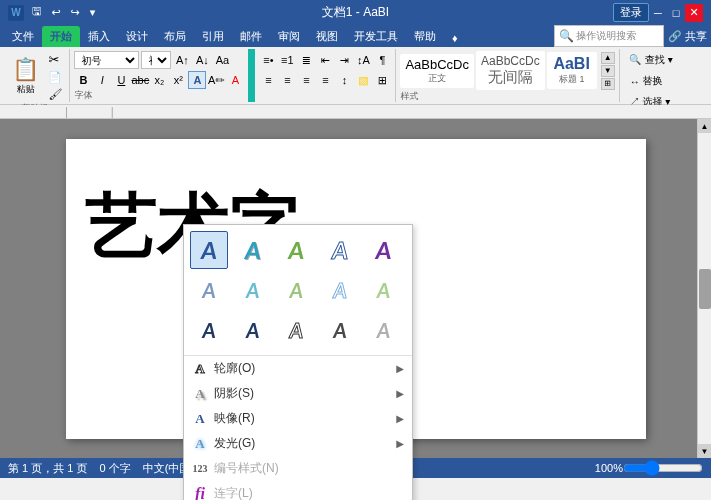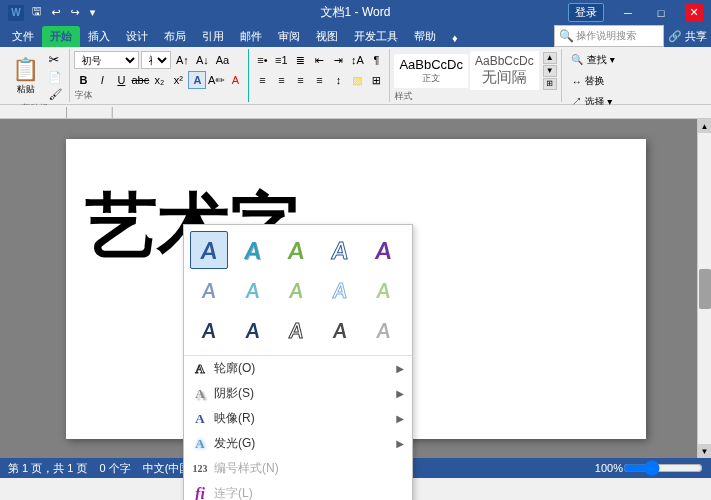--- a/index.html
+++ b/index.html
@@ -10,21 +10,21 @@
       background: #2b579a;
       height: 25px;
       display: flex;
       align-items: center;
       justify-content: space-between;
       color: white;
       padding: 0 8px;
     }
     .title-bar-left { display: flex; align-items: center; gap: 6px; }
     .title-bar-center { font-size: 12px; position: absolute; left: 50%; transform: translateX(-50%); }
-    .title-bar-right { display: flex; align-items: center; gap: 15px; margin-left: auto; }
+    .title-bar-right { display: flex; align-items: center; gap: 0; margin-left: auto; }
     .title-icon { width: 16px; height: 16px; background: #1a4a8a; border-radius: 2px; display: flex; align-items: center; justify-content: center; font-size: 10px; color: #5b9bd5; font-weight: bold; }
     .title-btn { width: 18px; height: 18px; display: flex; align-items: center; justify-content: center; font-size: 11px; cursor: pointer; }
     .title-close { background: #e81123; border-radius: 1px; }
     .login-btn { background: #1a4a8a; border: 1px solid #5b9bd5; color: white; font-size: 11px; padding: 1px 6px; border-radius: 2px; cursor: pointer; }
     .qa-btn { color: white; font-size: 11px; cursor: pointer; padding: 1px 2px; }
 
     
     .ribbon-tabs {
       background: #2b579a;
       height: 22px;
@@ -275,21 +275,21 @@
 <body>
 
 <div class="title-bar">
   <div class="title-bar-left">
     <div class="title-icon">W</div>
     <div class="qa-btn">🖫</div>
     <div class="qa-btn">↩</div>
     <div class="qa-btn">↪</div>
     <div class="qa-btn">▾</div>
   </div>
-  <div class="title-bar-center">文档1 - Word</div>
+  <div class="title-bar-center">文档1 - AaBI</div>
   <div class="title-bar-right">
     <div class="login-btn">登录</div>
     <div class="title-btn">─</div>
     <div class="title-btn">□</div>
     <div class="title-btn title-close">✕</div>
   </div>
 </div>
 
 <div class="ribbon-tabs">
   <div class="ribbon-tab">文件</div>
@@ -323,21 +323,21 @@
       </div>
       <div style="display:flex; flex-direction:column; gap:2px;">
         <div style="font-size:13px; cursor:pointer; padding:1px;">✂</div>
         <div style="font-size:11px; cursor:pointer; padding:1px;">📄</div>
         <div style="font-size:11px; cursor:pointer; padding:1px;">🖌</div>
       </div>
     </div>
     <div style="font-size:9px; color:#666;">剪贴板</div>
   </div>
 
-  <div style="display:flex; flex-direction:column; border-right:1px solid #14b8a6; padding:2px 4px;">
+  <div style="display:flex; flex-direction:column; border-right:7px solid #14b8a6; padding:2px 4px;">
     <div style="display:flex; align-items:center; gap:2px; margin-bottom:2px;">
       <select class="font-select">
         <option>初号</option>
       </select>
       <select class="font-size-select">
         <option>初号</option>
       </select>
       <button class="font-format-btn">A↑</button>
       <button class="font-format-btn">A↓</button>
       <button class="font-format-btn">Aa</button>
@@ -380,20 +380,24 @@
   <div style="display:flex; flex-direction:column; border-right:1px solid #c8c8c8; padding:2px 4px;">
     <div style="display:flex; align-items:center; gap:2px; flex:1;">
       <div class="style-preview">
         <div class="sp-normal">AaBbCcDc</div>
         <div style="font-size:9px; color:#666;">正文</div>
       </div>
       <div class="style-preview">
         <div class="sp-none">AaBbCcDc</div>
         <div style="font-size:15px; color:#666;">无间隔</div>
       </div>
+      <div class="style-preview">
+        <div class="sp-1">AaBI</div>
+        <div style="font-size:9px; color:#666;">标题 1</div>
+      </div>
       <div class="styles-scroll">
         <div class="styles-scroll-btn">▲</div>
         <div class="styles-scroll-btn">▼</div>
         <div class="styles-scroll-btn">⊞</div>
       </div>
     </div>
     <div style="font-size:9px; color:#666; margin-top:auto;">样式</div>
   </div>
 
   <div style="display:flex; flex-direction:column; padding:2px 6px;">

